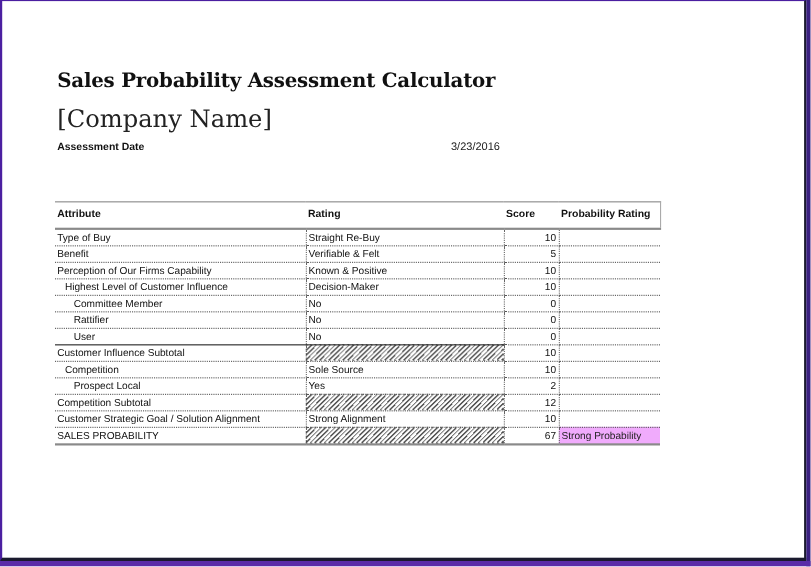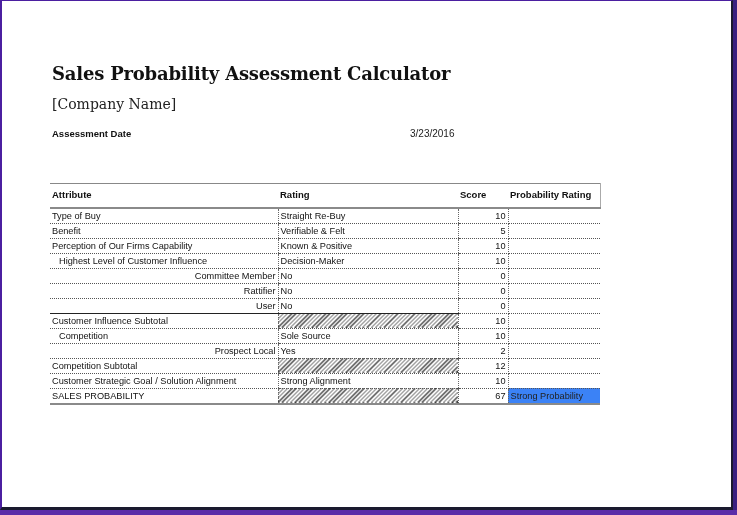--- a/index.html
+++ b/index.html
@@ -7,43 +7,43 @@
          font-family:"Liberation Sans", sans-serif; }
   .frame { position:absolute; left:0; top:0; width:733px; height:510px;
            border-top:1px solid #4b1fa0; border-left:2px solid #4b1fa0;
            border-right:2px solid #1a1a2e; border-bottom:3px solid #1a1a2e;
            box-sizing:border-box; }
   .frame-bottom { position:absolute; left:0; top:510px; width:737px; height:5px; background:#5a2ca8; }
   .frame-right { position:absolute; left:733px; top:0; width:4px; height:515px; background:#3a2080; }
   .title { position:absolute; left:52px; top:63px; font-family:"DejaVu Serif", serif;
            font-weight:bold; font-size:18px; color:#111; letter-spacing:-0.2px; }
   .company { position:absolute; left:52px; top:96px; font-family:"DejaVu Serif", serif;
-             font-size:14px; color:#222; }
+             font-size:22px; color:#222; }
   .date-label { position:absolute; left:52px; top:128px; font-size:9.5px; font-weight:bold; color:#111; }
   .date-value { position:absolute; left:410px; top:128px; font-size:10px; color:#222;text-align:center; }
 
   table.sheet { position:absolute; left:50px; top:183px; border-collapse:collapse;
                 font-size:9.2px; color:#111; }
   table.sheet td, table.sheet th { padding:0 2px; height:14.3px; line-height:14px;
                 white-space:nowrap; box-sizing:border-box; }
   table.sheet th { height:24px; font-weight:bold; text-align:left; border-top:1.5px solid #888;
                    border-bottom:2px solid #8a8a8a; font-size:9.5px; }
   th.c-prob { border-right:1.5px solid #aaa; }
   td { border-bottom:1px dotted #555; }
   .c-attr { width:228px; }
   .c-rating { width:180px; border-left:1px dotted #666; }
   .c-score { width:50px; text-align:right; border-left:1px dotted #666; border-right:1px dotted #666; }
   .c-prob { width:92px; }
   .bold { font-weight:normal; }
   .ind1 { padding-left:9px !important;margin-top:44px; }
-  .ind2 { padding-left:17px !important;text-align:right; }
+  .ind2 { padding-left:17px !important; }
   .hatch { background: repeating-linear-gradient(135deg, #444 0px, #444 1px, #fff 1px, #fff 3px); }
   .solid-bottom td.c-attr, .solid-bottom td.c-rating { border-bottom:1.5px solid #222; }
   .last td { border-bottom:2px solid #8a8a8a; }
-  .strong { background:#3b82f6; color:#222; }
+  .strong { background:#f0abfc; color:#222; }
 </style>
 </head>
 <body>
 
 <div class="frame"></div>
 <div class="frame-right"></div>
 <div class="frame-bottom"></div>
 
 <div class="title">Sales Probability Assessment Calculator</div>
 <div class="company">[Company Name]</div>

